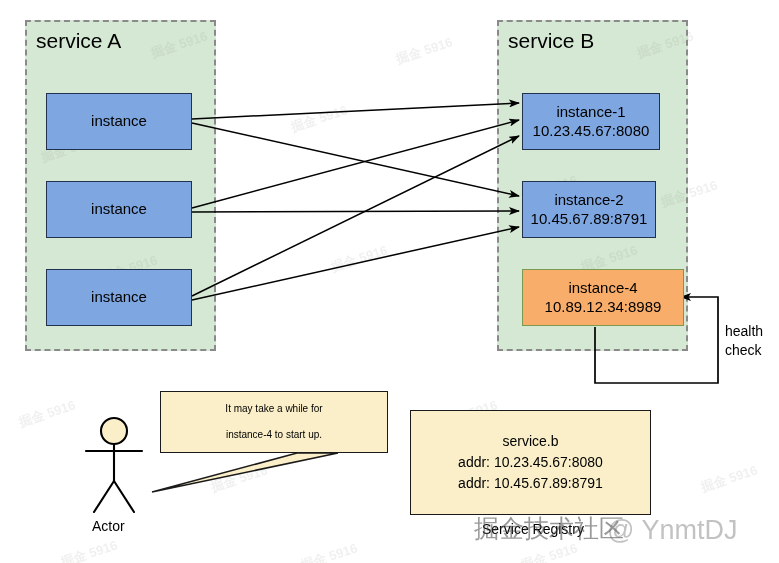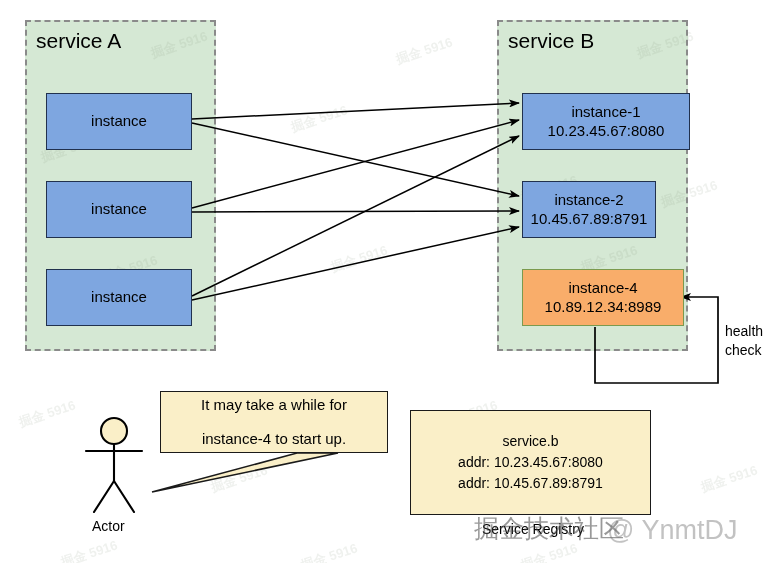--- a/index.html
+++ b/index.html
@@ -59,21 +59,21 @@
   }
   .callout {
     position: absolute;
     background: #FAEFC8;
     border: 1.8px solid #1a1a1a;
     box-sizing: border-box;
     display: flex;
     flex-direction: column;
     align-items: center;
     justify-content: center;
-    font-size: 15px;
+    font-size: 10px;
     line-height: 1.45;
     color: #000000;
     text-align: center;
     gap: 12px;
   }
   .registry-box {
     position: absolute;
     background: #FAEFC8;
     border: 1.8px solid #1a1a1a;
     box-sizing: border-box;
@@ -196,21 +196,21 @@
   <div class="node node-blue" style="left:46px; top:93px; width:146px; height:57px;">
     <span>instance</span>
   </div>
   <div class="node node-blue" style="left:46px; top:181px; width:146px; height:57px;">
     <span>instance</span>
   </div>
   <div class="node node-blue" style="left:46px; top:269px; width:146px; height:57px;">
     <span>instance</span>
   </div>
 
-  <div class="node node-blue" style="left:522px; top:93px; width:168px; height:57px;">
+  <div class="node node-blue" style="left:522px; top:93px; width:138px; height:57px;">
     <span>instance-1</span>
     <span>10.23.45.67:8080</span>
   </div>
   <div class="node node-blue" style="left:522px; top:181px; width:134px; height:57px;">
     <span>instance-2</span>
     <span>10.45.67.89:8791</span>
   </div>
   <div class="node node-orange" style="left:522px; top:269px; width:162px; height:57px;">
     <span>instance-4</span>
     <span>10.89.12.34:8989</span>

